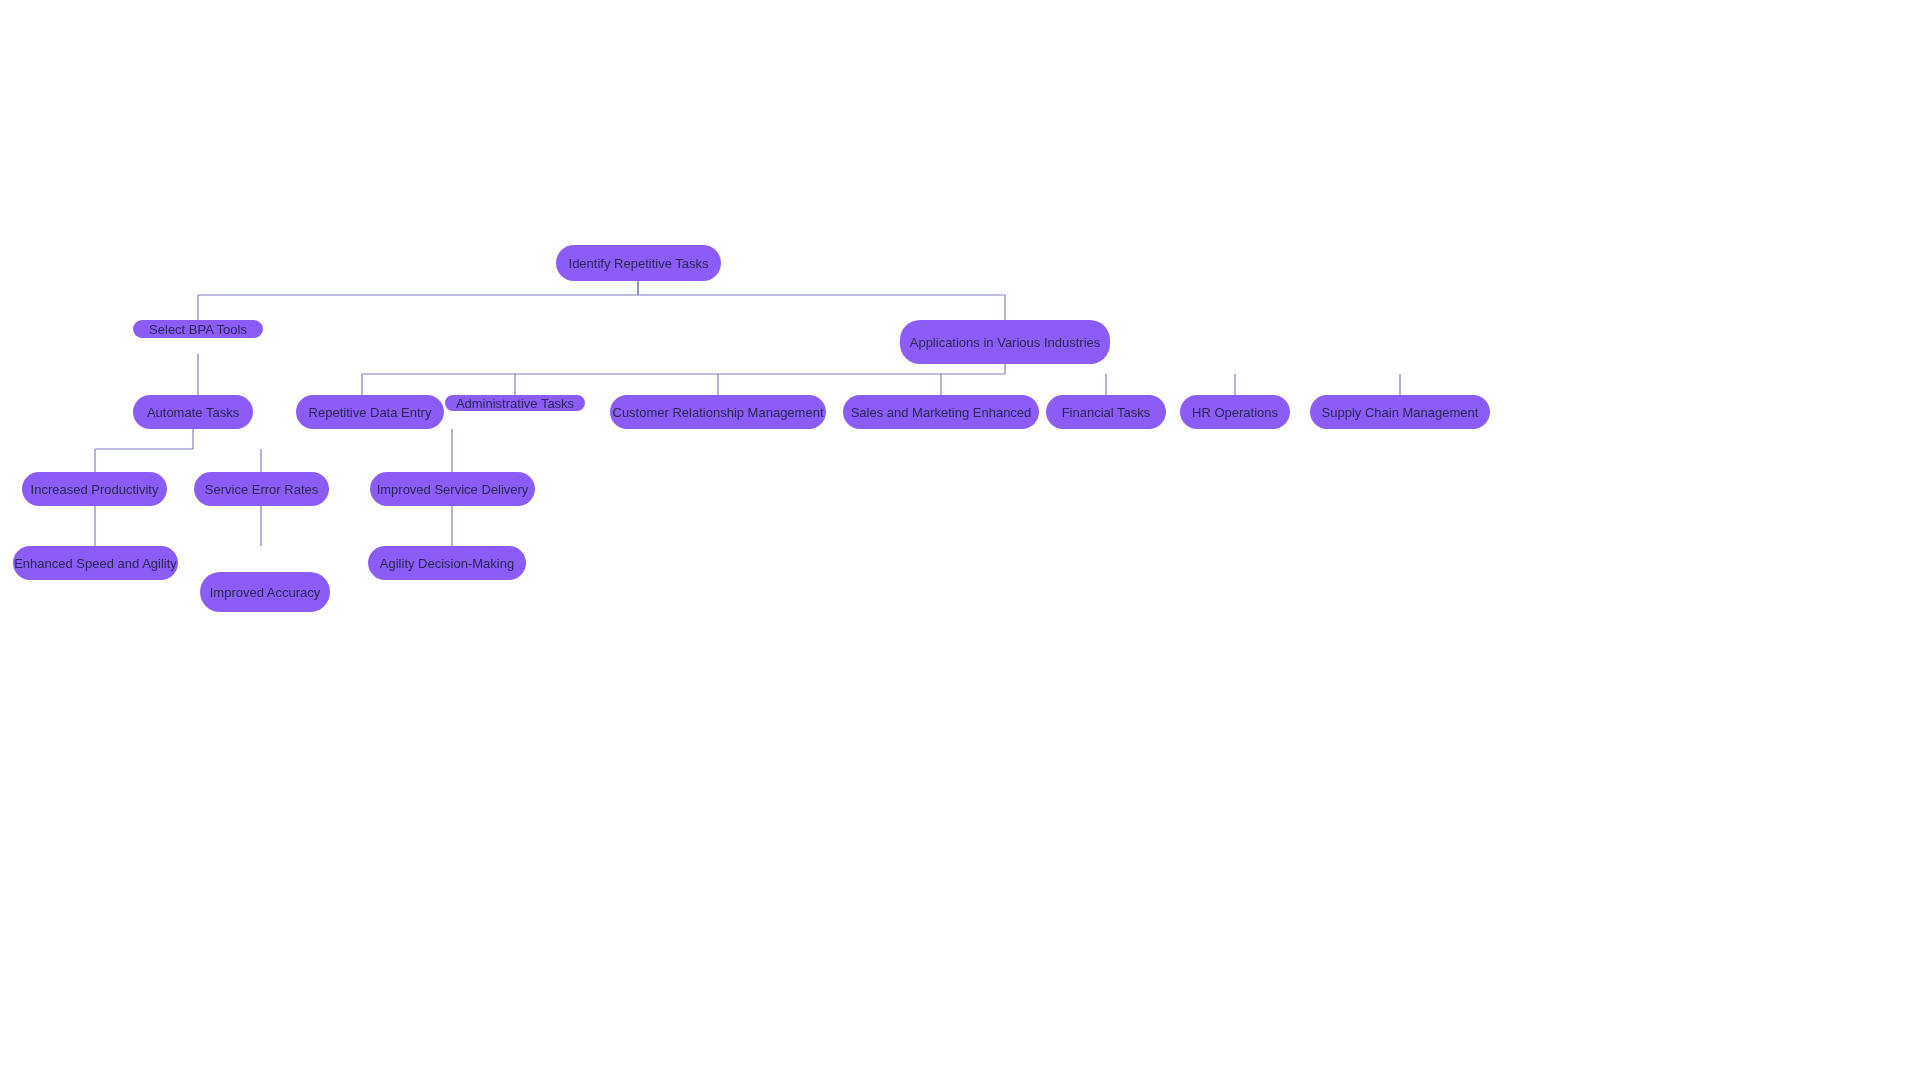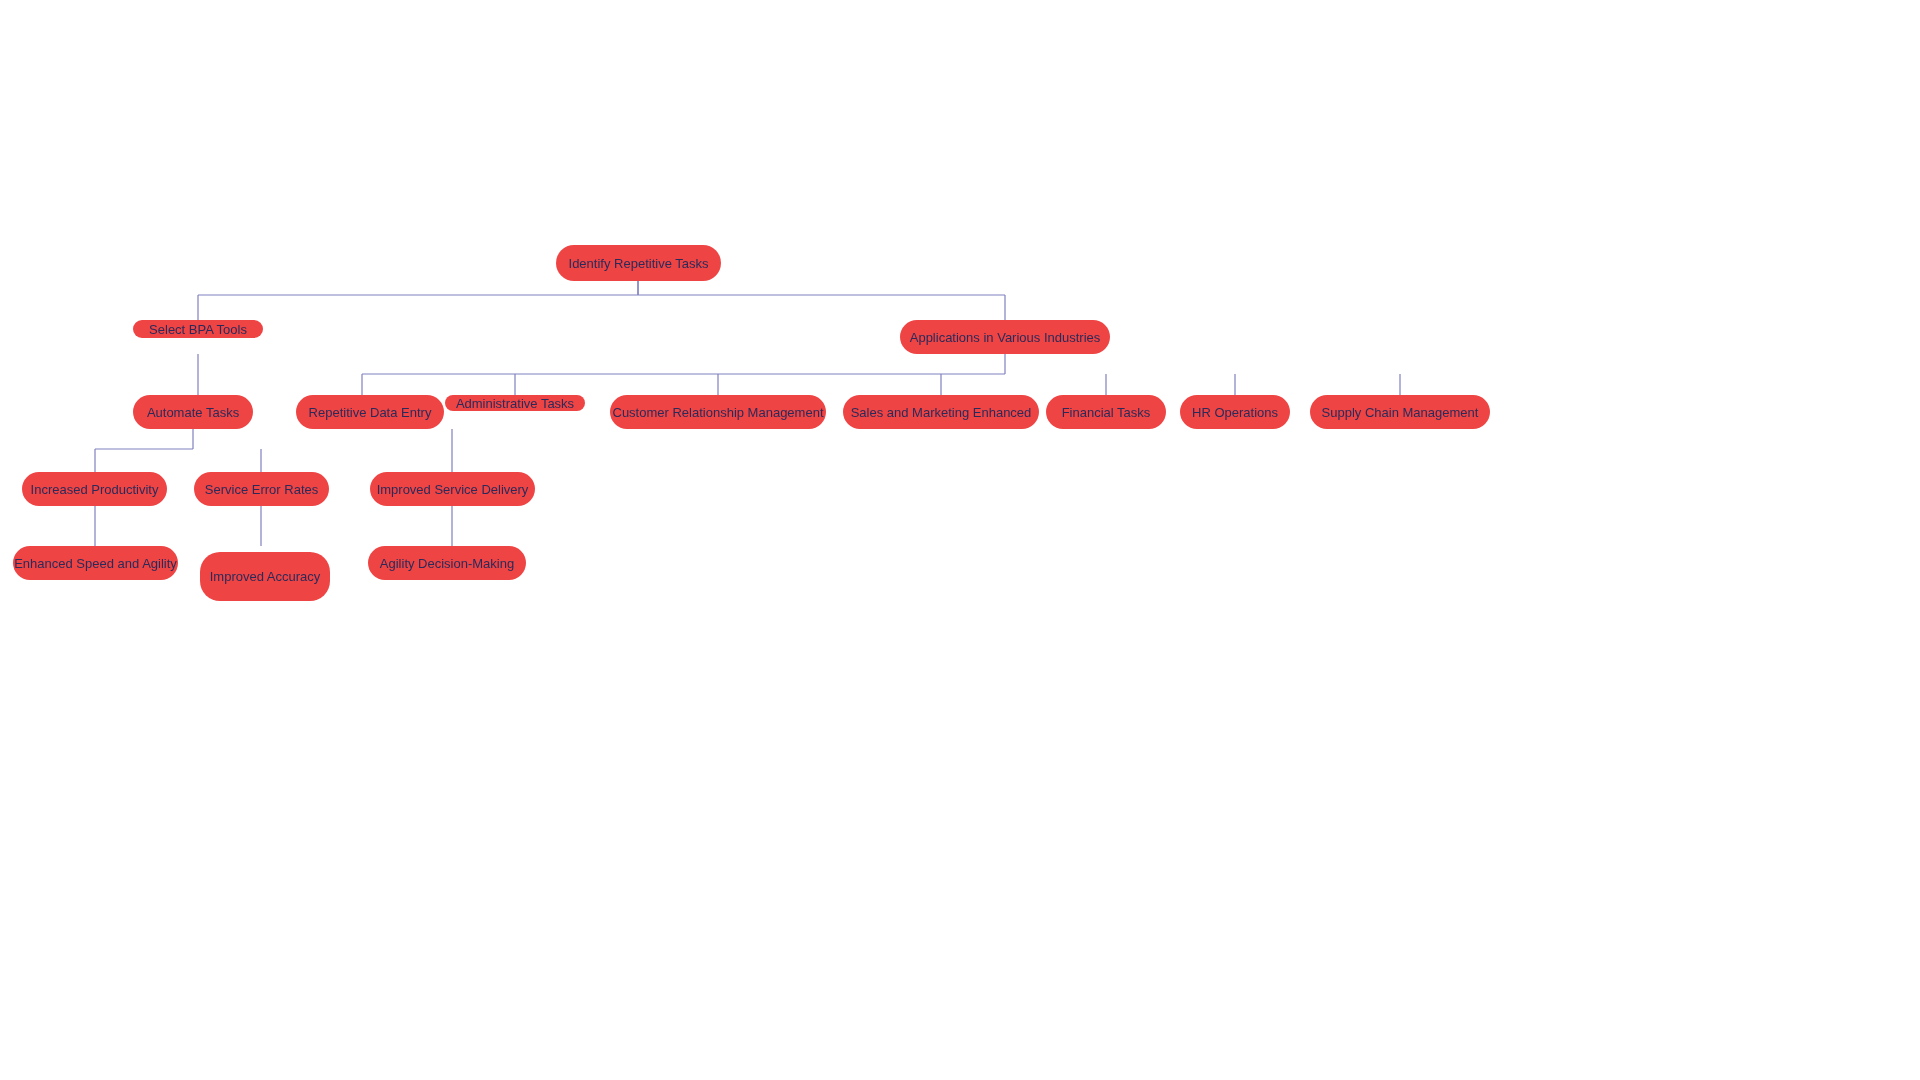--- a/index.html
+++ b/index.html
@@ -18,21 +18,21 @@
     svg.lines {
       position: absolute;
       top: 0;
       left: 0;
       width: 1920px;
       height: 1080px;
       pointer-events: none;
     }
     .node {
       position: absolute;
-      background: #ef4444;
+      background: #8b5cf6;
       border-radius: 20px;
       display: flex;
       align-items: center;
       justify-content: center;
       text-align: center;
       font-size: 13px;
       color: #2a2a5a;
       padding: 0 14px;
       white-space: nowrap;
     }
@@ -81,21 +81,21 @@
 
     <line x1="261" y1="506" x2="261" y2="546" stroke="#8080c0" stroke-width="1.2"></line>
 
     <line x1="452" y1="506" x2="452" y2="546" stroke="#8080c0" stroke-width="1.2"></line>
   </svg>
 
   <div class="node" style="left:556px; top:245px; width:165px; height:36px;">Identify Repetitive Tasks</div>
 
   <div class="node" style="left:133px; top:320px; width:130px; height:18px;">Select BPA Tools</div>
 
-  <div class="node" style="left:900px; top:320px; width:210px; height:34px;">Applications in Various Industries</div>
+  <div class="node" style="left:900px; top:320px; width:210px; height:44px;">Applications in Various Industries</div>
 
   <div class="node" style="left:133px; top:395px; width:120px; height:34px;">Automate Tasks</div>
 
   <div class="node" style="left:296px; top:395px; width:148px; height:34px;">Repetitive Data Entry</div>
 
   <div class="node" style="left:445px; top:395px; width:140px; height:16px;">Administrative Tasks</div>
 
   <div class="node" style="left:610px; top:395px; width:216px; height:34px;">Customer Relationship Management</div>
 
   <div class="node" style="left:843px; top:395px; width:196px; height:34px;">Sales and Marketing Enhanced</div>
@@ -107,16 +107,16 @@
   <div class="node" style="left:1310px; top:395px; width:180px; height:34px;">Supply Chain Management</div>
 
   <div class="node" style="left:22px; top:472px; width:145px; height:34px;">Increased Productivity</div>
 
   <div class="node" style="left:194px; top:472px; width:135px; height:34px;">Service Error Rates</div>
 
   <div class="node" style="left:370px; top:472px; width:165px; height:34px;">Improved Service Delivery</div>
 
   <div class="node" style="left:13px; top:546px; width:165px; height:34px;">Enhanced Speed and Agility</div>
 
-  <div class="node" style="left:200px; top:552px; width:130px; height:49px;">Improved Accuracy</div>
+  <div class="node" style="left:200px; top:572px; width:130px; height:40px;">Improved Accuracy</div>
 
   <div class="node" style="left:368px; top:546px; width:158px; height:34px;">Agility Decision-Making</div>
 </div>
 
 </body></html>

